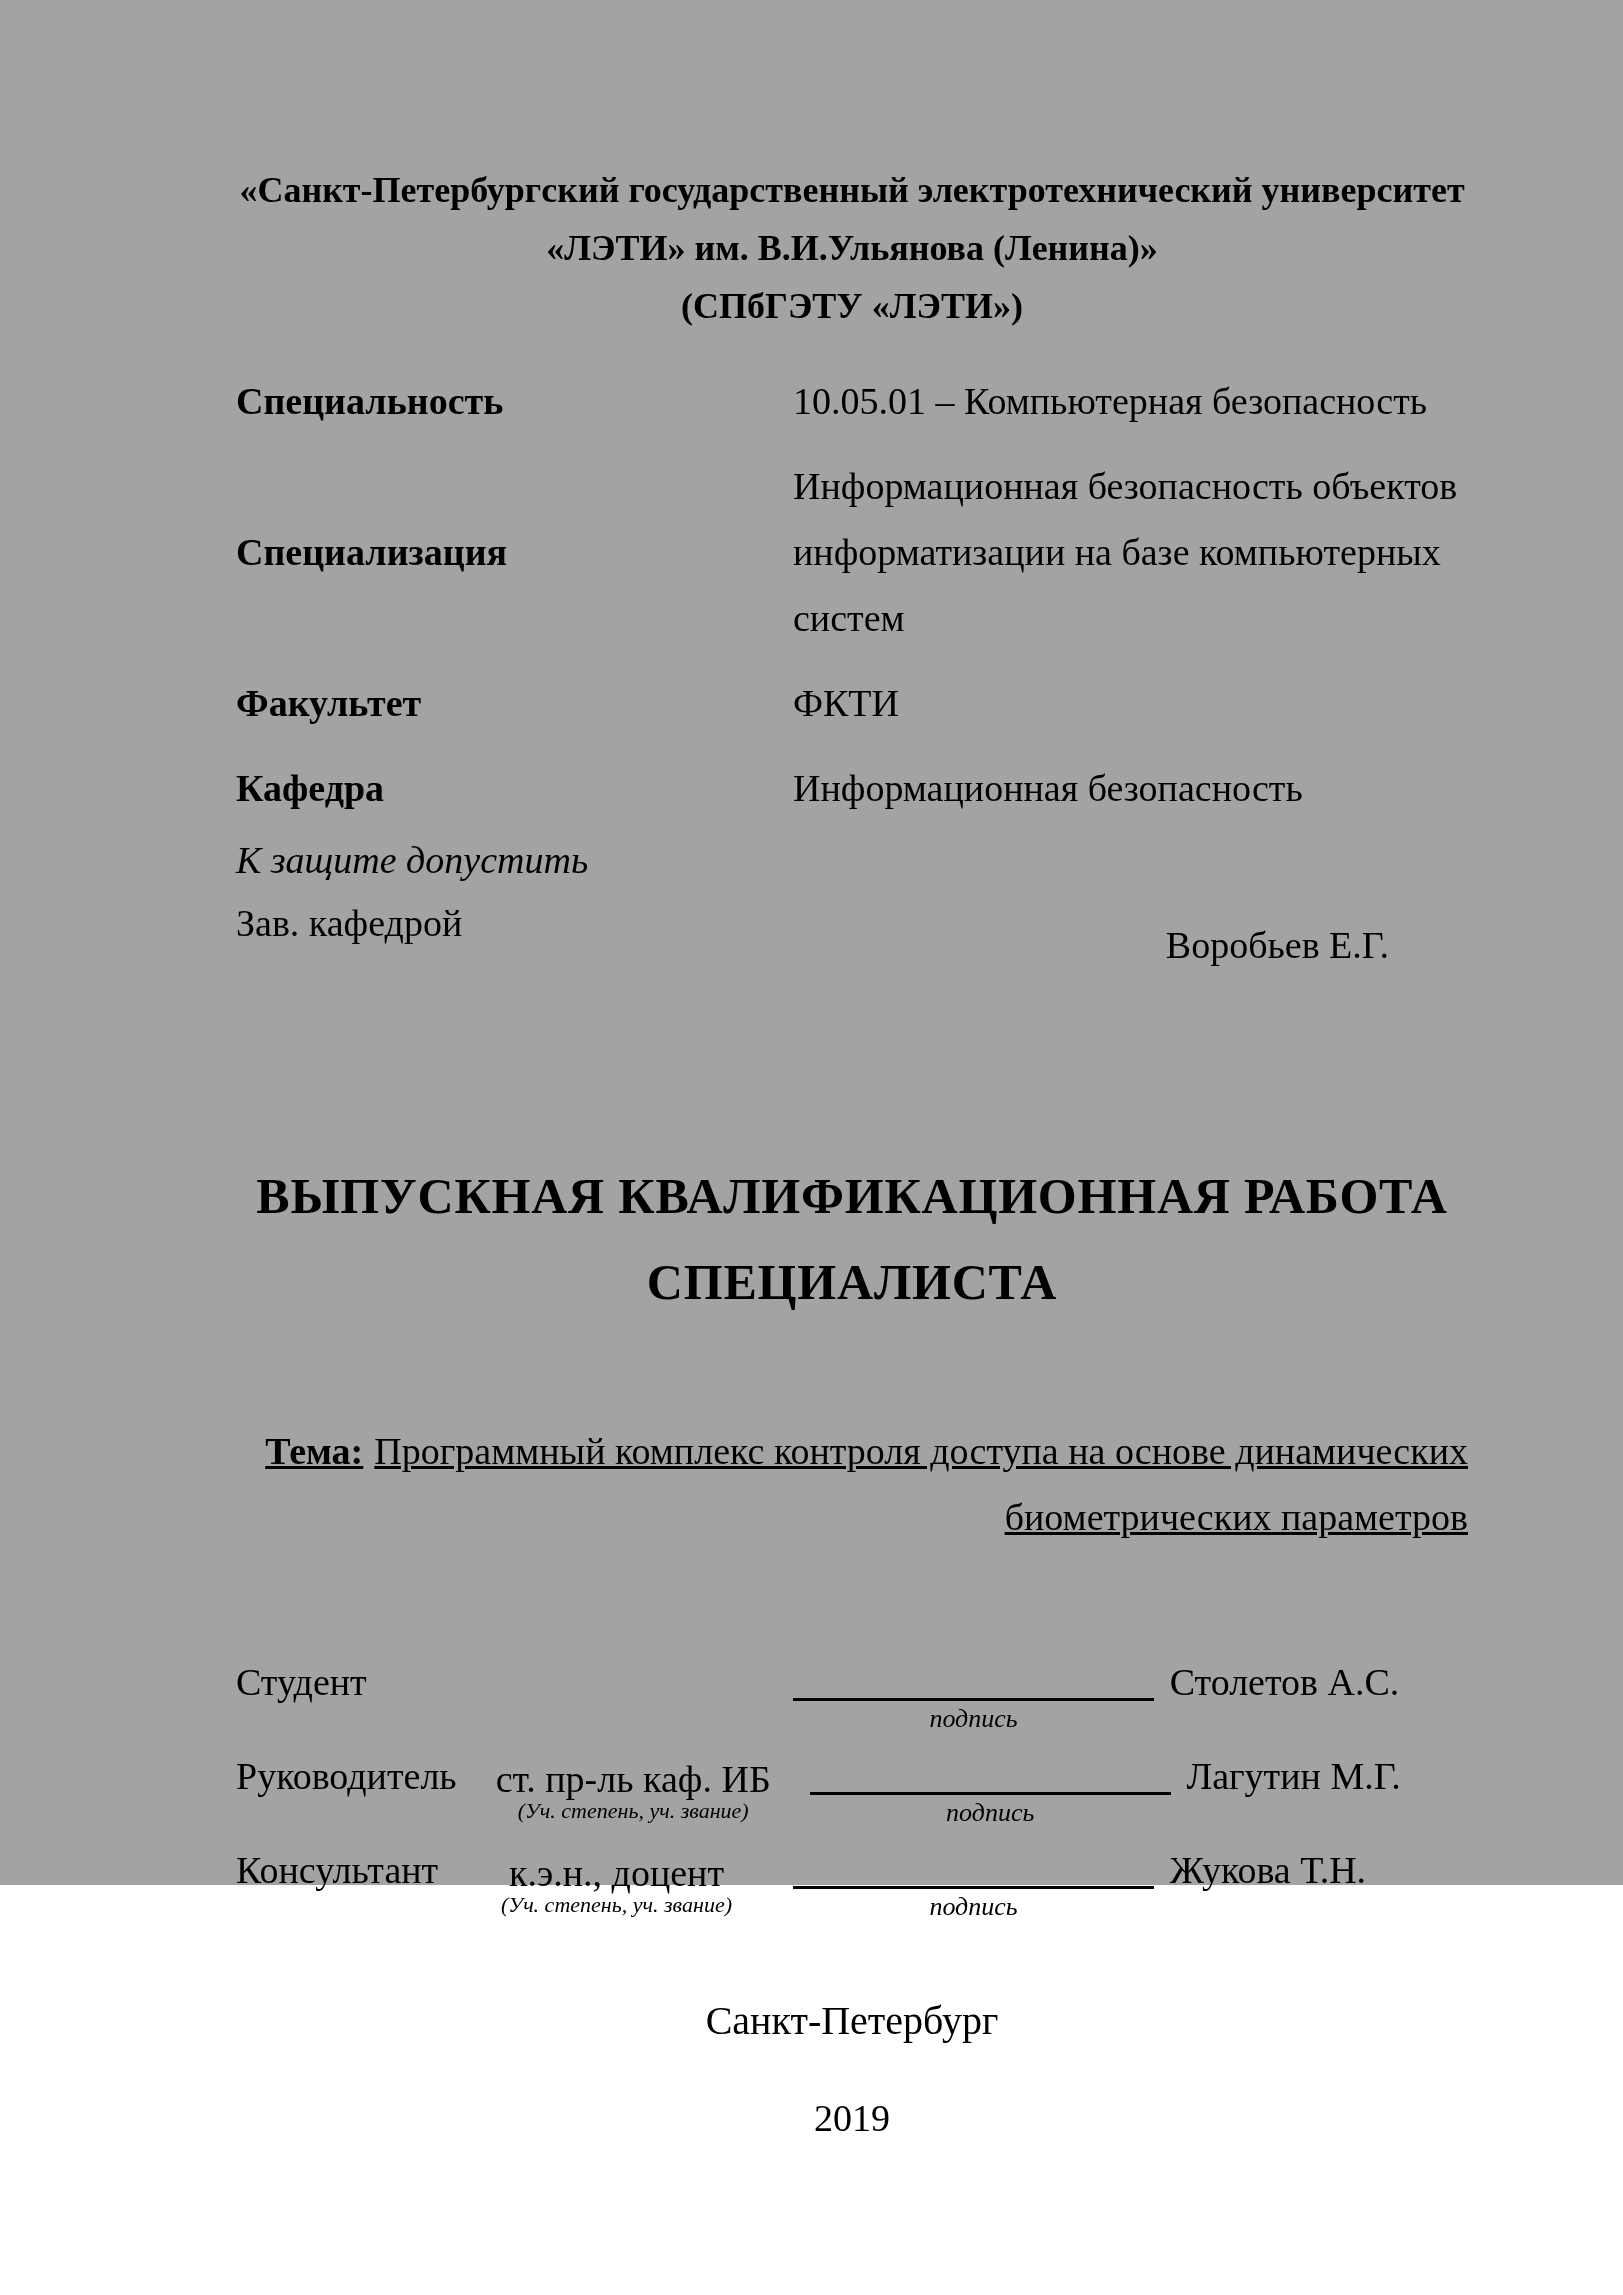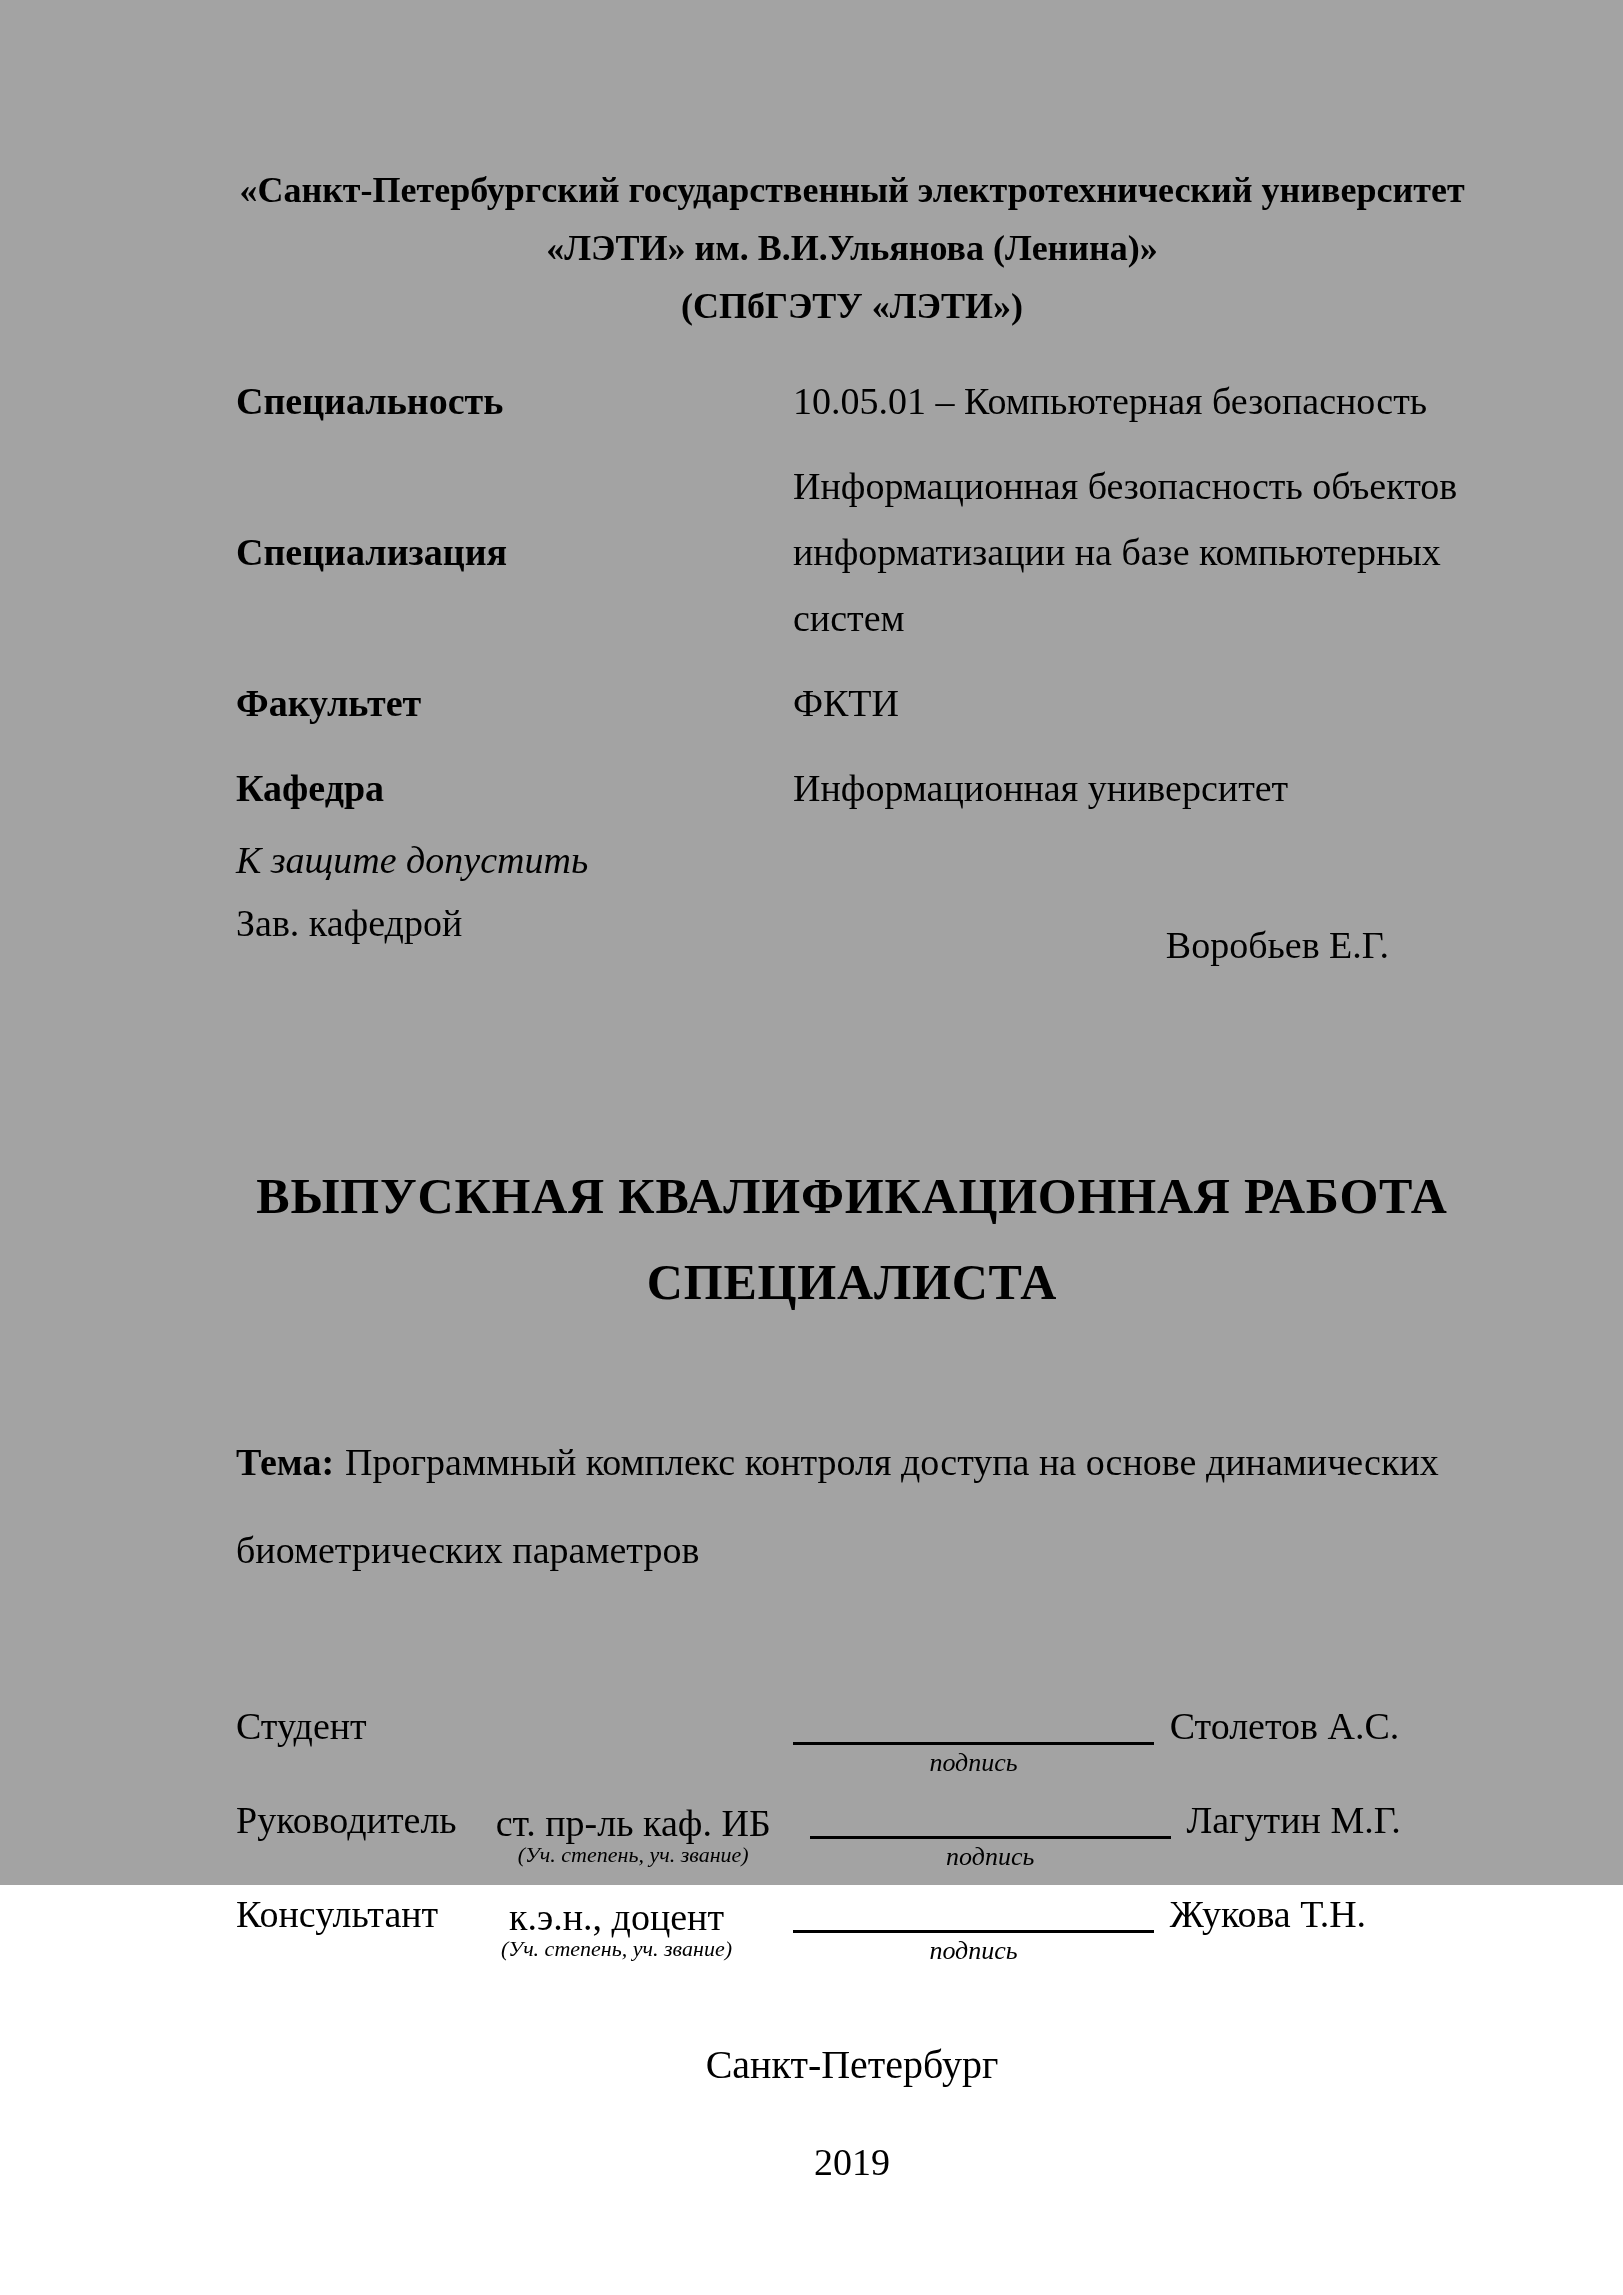--- a/index.html
+++ b/index.html
@@ -77,23 +77,24 @@
     text-align: center;
     font-weight: bold;
     font-size: 50px;
     line-height: 86px;
     letter-spacing: 0.8px;
   }
 
   
   .topic {
     margin-top: 93px;
-    text-align: left;
-    font-size: 38px;
-    line-height: 88px;
+    text-align: right;
+    font-size: 38px;
+    line-height: 66px;
+    text-decoration: underline;
   }
   .topic-label { font-weight: bold; margin-right: 11px; }
 
   
   .signatures { margin-top: 107px; }
   .sig-row {
     display: flex;
     align-items: flex-start;
     height: 94px;
   }
@@ -169,21 +170,21 @@
     <div class="field-row">
       <div class="field-label">Специализация</div>
       <div class="field-value">Информационная безопасность объектов информатизации на базе компьютерных систем</div>
     </div>
     <div class="field-row">
       <div class="field-label">Факультет</div>
       <div class="field-value">ФКТИ</div>
     </div>
     <div class="field-row">
       <div class="field-label">Кафедра</div>
-      <div class="field-value">Информационная университет</div>
+      <div class="field-value">Информационная безопасность</div>
     </div>
   </div>
 
   <div class="admission">
     <div class="admission-permit">К защите допустить</div>
     <div class="admission-row">
       <div class="admission-head-label">Зав. кафедрой</div>
       <div class="admission-head-name">Воробьев Е.Г.</div>
     </div>
   </div>

